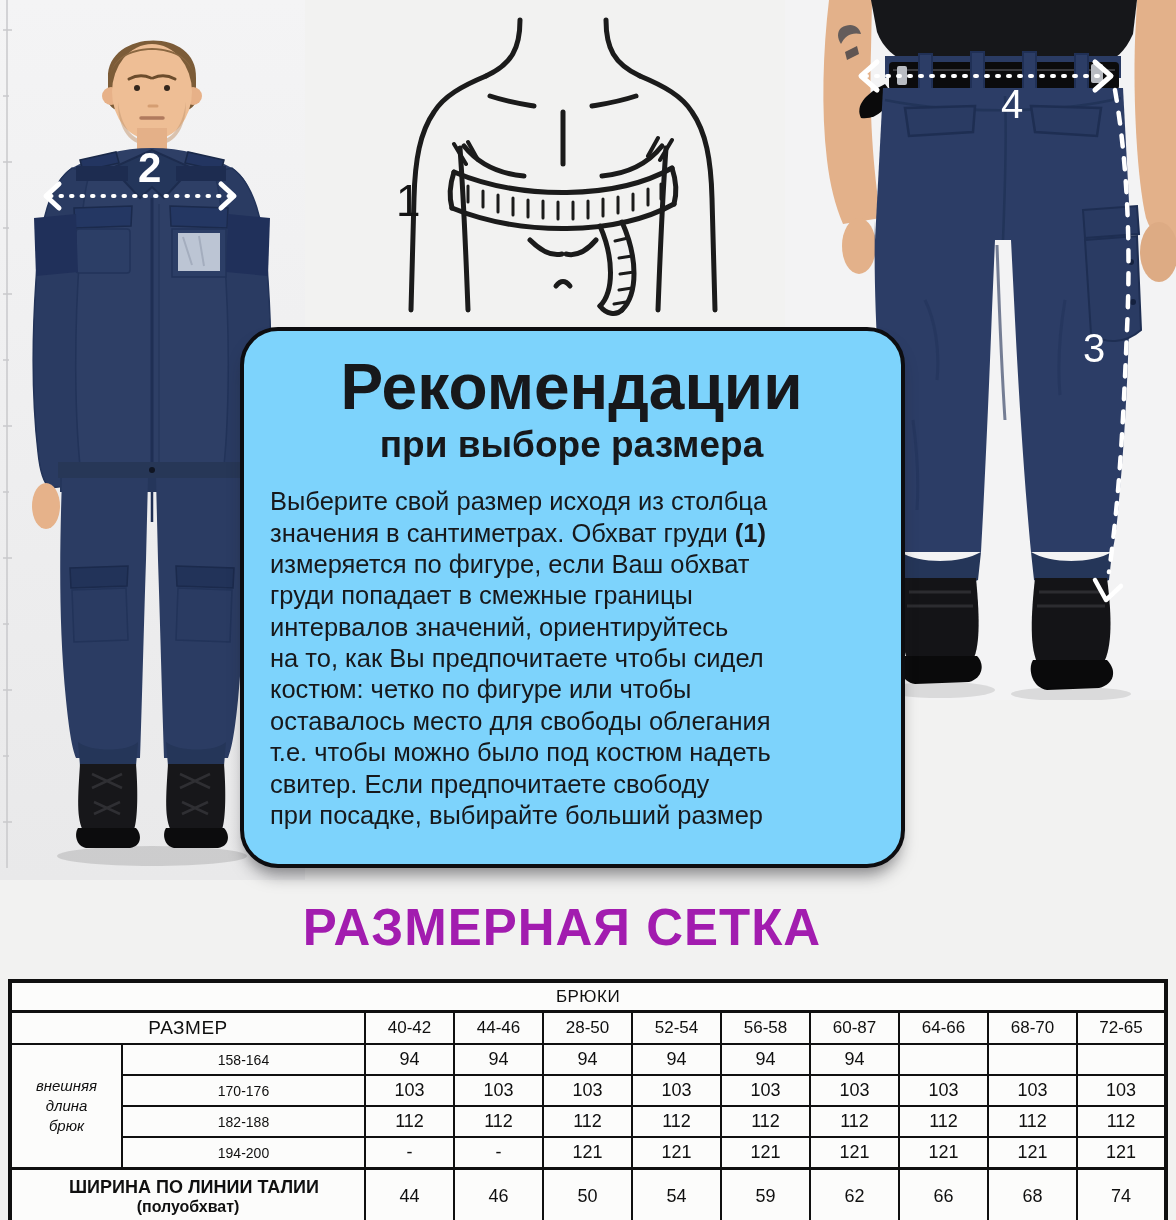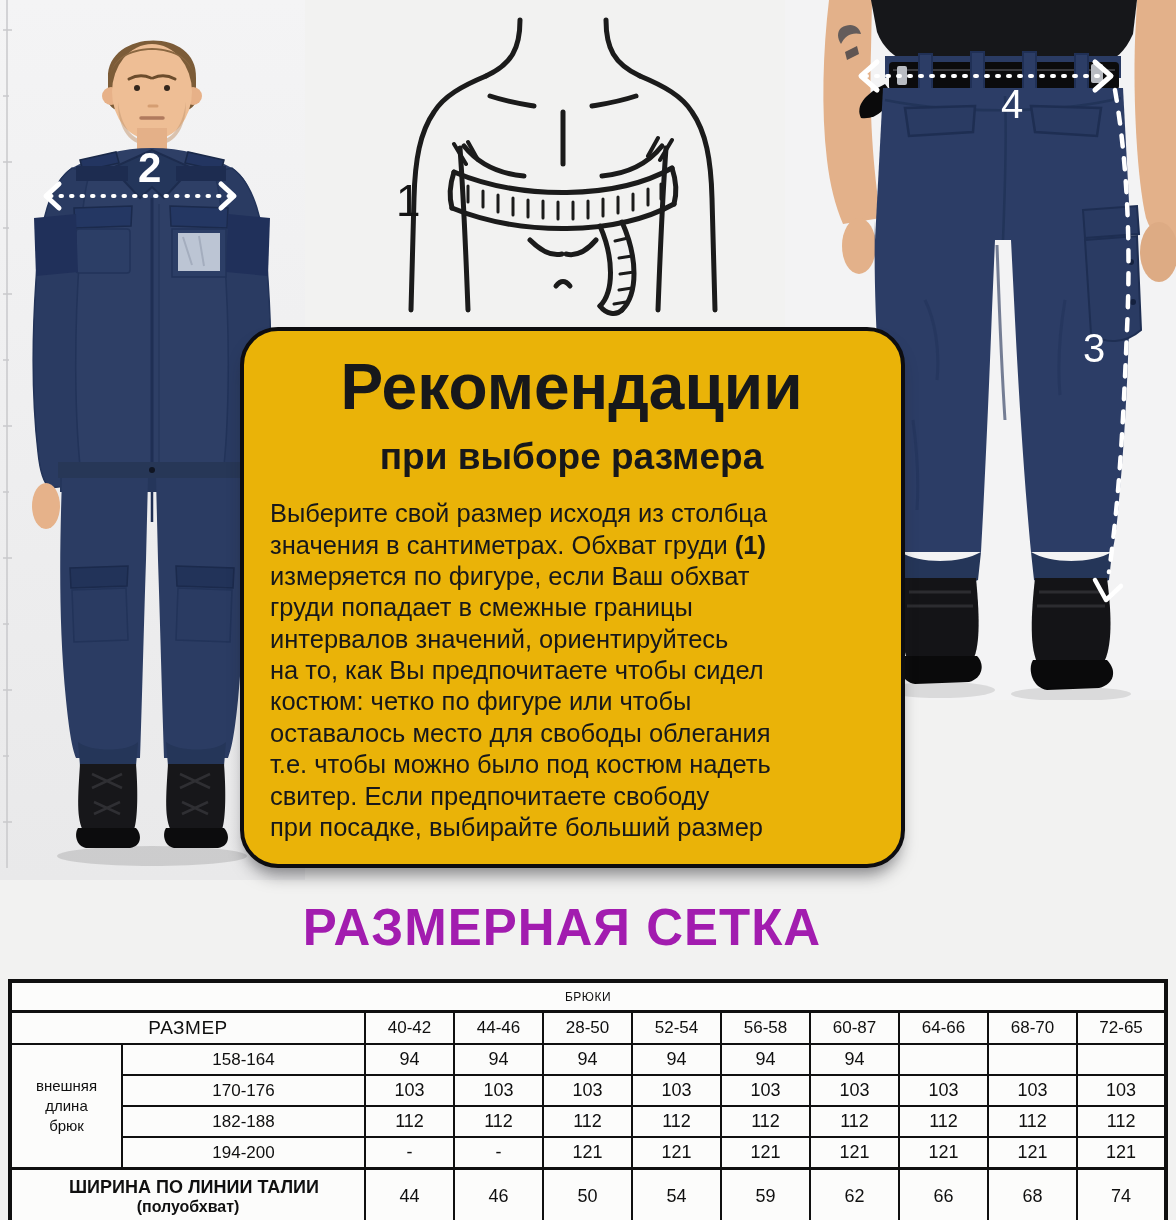--- a/index.html
+++ b/index.html
@@ -10,49 +10,49 @@
     color:#141414;
   }
   .photo{position:absolute;z-index:1;}
   #front-photo{left:0;top:0;width:305px;height:880px;}
   #torso-sketch{left:390px;top:8px;width:330px;height:315px;}
   #back-photo{left:785px;top:0;width:391px;height:700px;}
 
   .reco-box{
     position:absolute;left:240px;top:327px;width:665px;height:541px;
     box-sizing:border-box;z-index:5;
-    background:#eab308;border:4px solid #0d0d10;border-radius:38px;
+    background:#7dd3fc;border:4px solid #0d0d10;border-radius:38px;
     box-shadow:0 12px 16px -5px rgba(30,30,35,.5);
     padding:24px 28px 16px 26px;
   }
   .reco-title{font-size:64px;font-weight:700;text-align:center;line-height:1.02;color:#17181b;letter-spacing:0;}
-  .reco-subtitle{font-size:37px;font-weight:600;text-align:center;margin-top:16px;color:#17181b;}
+  .reco-subtitle{font-size:37px;font-weight:600;text-align:center;margin-top:4px;color:#17181b;}
   .reco-body{margin-top:20px;font-size:25.5px;line-height:1.23;color:#17181b;white-space:pre-line;}
   .reco-body b{font-weight:700;}
 
   .grid-heading{
     position:absolute;left:0;top:898px;width:1124px;z-index:2;
     text-align:center;font-size:51px;font-weight:700;letter-spacing:1px;color:#a21caf;
   }
 
   .size-table{
     position:absolute;left:8px;top:979px;width:1160px;z-index:2;
     border-collapse:collapse;table-layout:fixed;background:#fcfcfb;
   }
   .size-table td{
     border:2px solid #101010;padding:0;text-align:center;vertical-align:middle;
     color:#101010;overflow:hidden;
   }
   .size-table{border:4px solid #101010;}
-  tr.r-group td{font-size:12px;letter-spacing:.5px;height:27px;}
+  tr.r-group td{font-size:17px;letter-spacing:.5px;height:27px;}
   tr.r-size td{font-size:17px;height:30px;border-top-width:3px;}
   tr.r-size td.lbl{font-size:19px;letter-spacing:.5px;}
   tr.r-len td{font-size:18px;height:29px;}
-  tr.r-len td.hgt{font-size:17px;}
-  td.side-lbl div{width:66px;margin:4px auto;font-size:15px;line-height:1.35;}
+  tr.r-len td.hgt{font-size:14px;}
+  td.side-lbl div{width:66px;margin:4px auto;font-size:15px;line-height:1.35;font-style:italic;}
   tr.r-waist td{height:52px;border-top-width:3px;}
   tr.r-waist td.wlbl{font-weight:700;}
   .wlbl .l1{font-size:18px;padding-left:12px;}
   .wlbl .l2{font-size:16px;}
   tr.r-waist td{font-size:18px;}
 </style>
 </head>
 <body>
 
 <div class="photo" id="front-photo">

